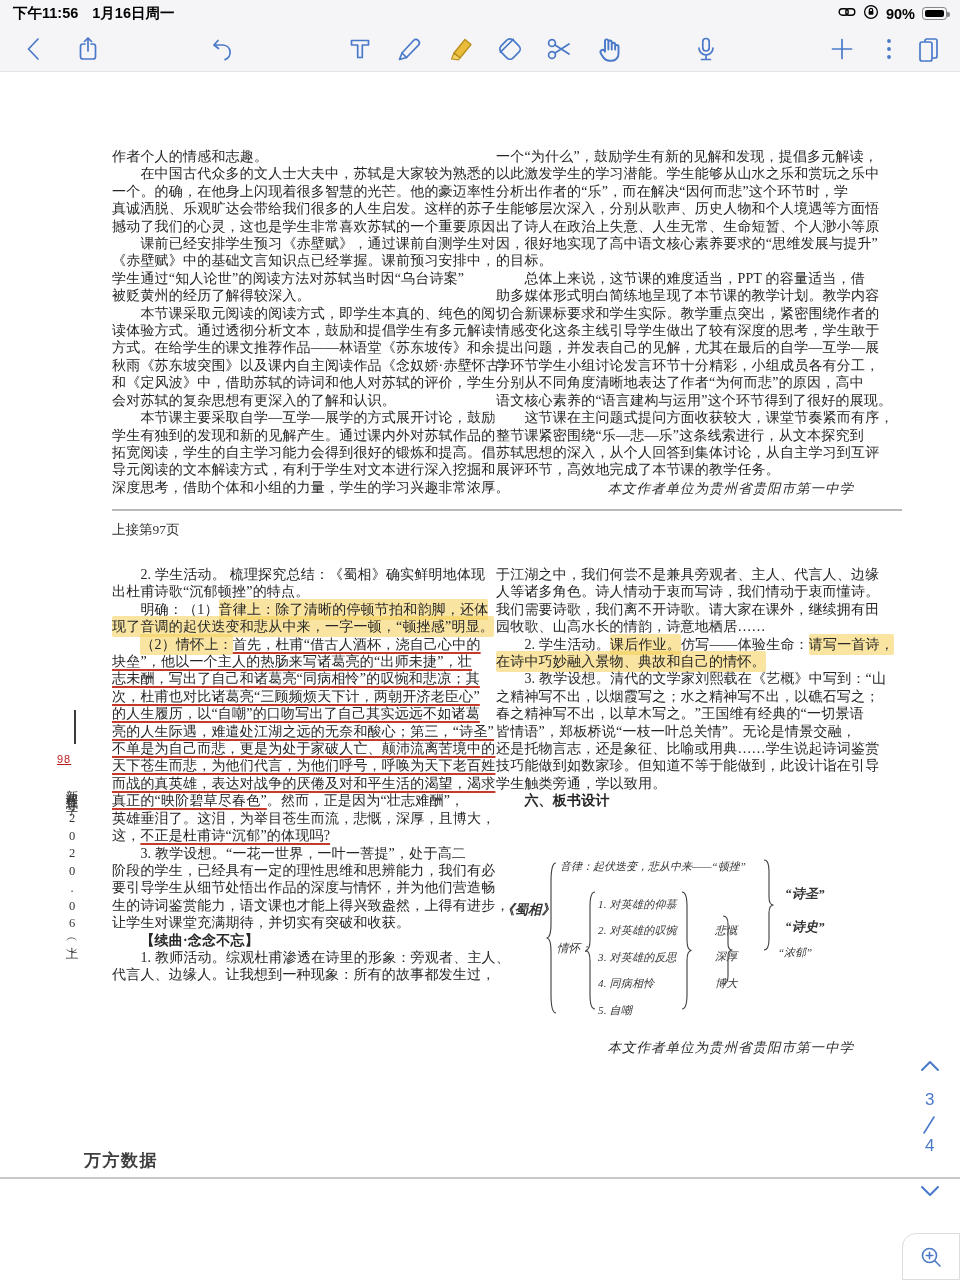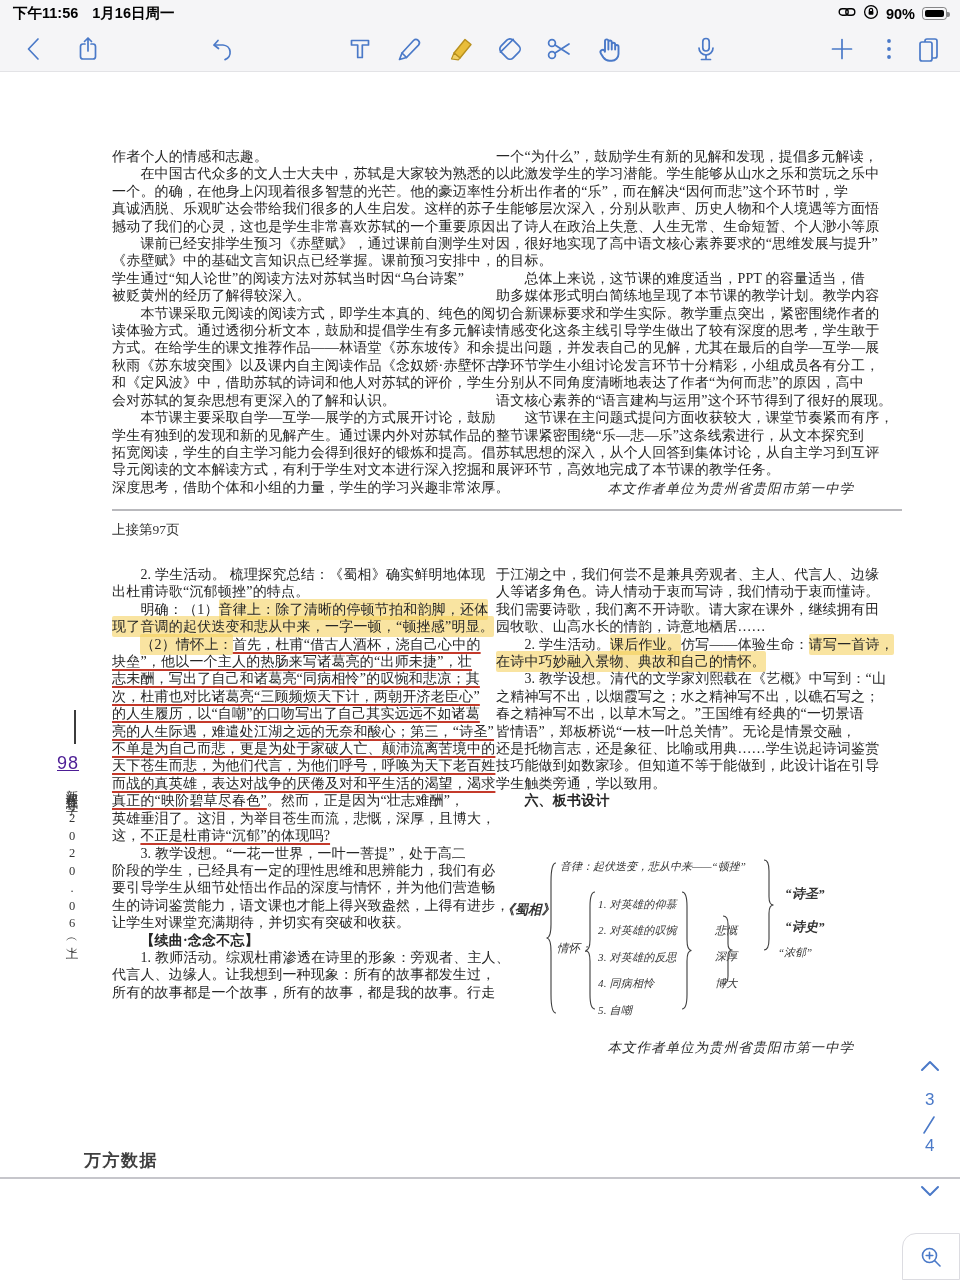--- a/index.html
+++ b/index.html
@@ -38,21 +38,21 @@
   .dg-items .tline { font-size:11px; line-height:26.4px; font-family:"Liberation Serif", serif; font-style:italic; color:#343434; }
   .dg-qual { left:215px; top:62px;text-align:right; }
   .dg-qual .tline { font-size:11px; line-height:26.4px; font-style:italic; color:#343434; }
   .dg-nongyu { left:234px; top:90px; font-size:11px;margin-left:44px; }
   .dg-outcomes { left:285px; top:22px; }
   .dg-outcomes .tline { font-size:13px; line-height:33px; font-weight:bold; font-style:italic; color:#343434; }
   .brace { position:absolute; }
 
   
   .m-tick { position:absolute; left:74px; top:638px; width:1.5px; height:34px; background:#3c3c3c; }
-  .m-pageno { position:absolute; left:57px; top:681px; font-size:18px; color:#4c1d95; letter-spacing:1px;text-decoration:underline; }
+  .m-pageno { position:absolute; left:57px; top:681px; font-size:11px; color:#b91c1c; letter-spacing:1px;text-decoration:underline; }
   .m-journal { position:absolute; left:63px; top:707px; writing-mode:vertical-rl; text-orientation:upright; font-family:"Liberation Serif", serif; font-size:12.5px; color:#333; letter-spacing:3.5px; height:270px; }
   .m-journal .issue { margin-inline-start:14px; }
 
   
   .watermark { position:absolute; left:84px; top:1077px; font-size:17px; font-weight:bold; color:#3f3f3f; letter-spacing:1.5px; }
   .page-break { position:absolute; left:0; top:1105px; width:960px; height:1.5px; background:#c6c6cb; }
   .pager-num { position:absolute; font-size:17px; color:#4a79c8; font-weight:400; }
   .zoom-card { position:absolute; left:902px; top:1233px; width:58px; height:47px; background:#fff; border:1px solid #dcdce1; border-radius:14px 0 0 0; display:flex; align-items:center; justify-content:center; cursor:pointer; }
   .zoom-card svg { stroke:#4a79c8; fill:none; stroke-width:1.6; stroke-linecap:round; }
   .pager-btn { position:absolute; background:none; border:none; cursor:pointer; }
@@ -234,21 +234,20 @@
       <div class="tline"><span class="seg-p">英雄垂泪了。这泪，为举目苍生而流，悲慨，深厚，且博大，</span></div>
       <div class="tline"><span class="seg-p">这，</span><span class="seg-u">不正是杜甫诗“沉郁”的体现吗?</span></div>
       <div class="tline"><span class="seg-p">　　3. 教学设想。“一花一世界，一叶一菩提”，处于高二</span></div>
       <div class="tline"><span class="seg-p">阶段的学生，已经具有一定的理性思维和思辨能力，我们有必</span></div>
       <div class="tline"><span class="seg-p">要引导学生从细节处悟出作品的深度与情怀，并为他们营造畅</span></div>
       <div class="tline"><span class="seg-p">生的诗词鉴赏能力，语文课也才能上得兴致盎然，上得有进步，</span></div>
       <div class="tline"><span class="seg-p">让学生对课堂充满期待，并切实有突破和收获。</span></div>
       <div class="tline"><span class="seg-b">　　【续曲·念念不忘】</span></div>
       <div class="tline"><span class="seg-p">　　1. 教师活动。综观杜甫渗透在诗里的形象：旁观者、主人、</span></div>
       <div class="tline"><span class="seg-p">代言人、边缘人。让我想到一种现象：所有的故事都发生过，</span></div>
-      <div class="tline"><span class="seg-p">所有的故事都是一个故事，所有的故事，都是我的故事。行走</span></div>
     </div>
   <div class="col" style="left:496px; top:494px;">
       <div class="tline"><span class="seg-p">于江湖之中，我们何尝不是兼具旁观者、主人、代言人、边缘</span></div>
       <div class="tline"><span class="seg-p">人等诸多角色。诗人情动于衷而写诗，我们情动于衷而懂诗。</span></div>
       <div class="tline"><span class="seg-p">我们需要诗歌，我们离不开诗歌。请大家在课外，继续拥有田</span></div>
       <div class="tline"><span class="seg-p">园牧歌、山高水长的情韵，诗意地栖居……</span></div>
       <div class="tline"><span class="seg-p">　　2. 学生活动。</span><span class="seg-h">课后作业。</span><span class="seg-p">仿写——体验生命：</span><span class="seg-h">请写一首诗，</span></div>
       <div class="tline"><span class="seg-h">在诗中巧妙融入景物、典故和自己的情怀。</span></div>
       <div class="tline"><span class="seg-p">　　3. 教学设想。清代的文学家刘熙载在《艺概》中写到：“山</span></div>
       <div class="tline"><span class="seg-p">之精神写不出，以烟霞写之；水之精神写不出，以礁石写之；</span></div>

